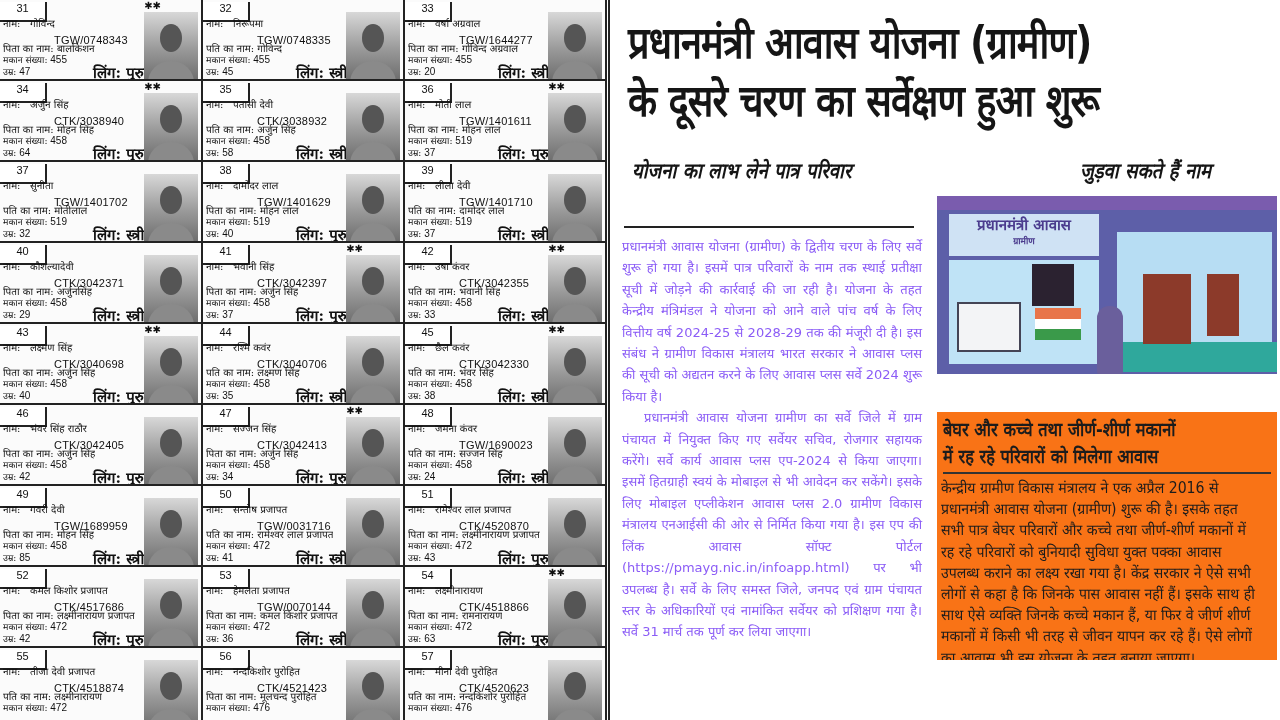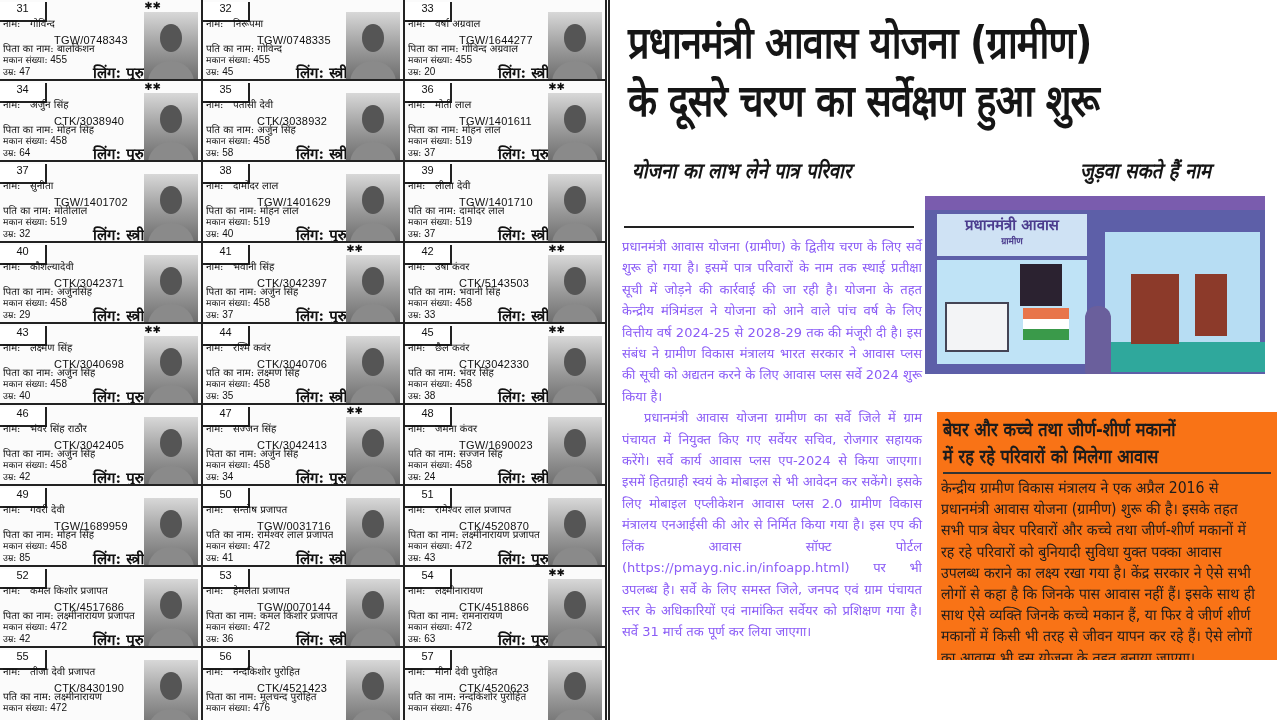--- a/index.html
+++ b/index.html
@@ -53,21 +53,21 @@
   .sub-left { left: 20px; }
   .sub-right { left: 468px; }
   .rule { position: absolute; left: 12px; top: 226px; width: 290px; height: 2px; background: #222; }
   .body-col {
     position: absolute; left: 10px; top: 236px; width: 300px;
     font-family: "DejaVu Sans", sans-serif; font-size: 13px; line-height: 21.4px; text-align: justify; color: #8b5cf6;
   }
   .body-col p { margin: 0; }
   .body-col p.indent { text-indent: 22px; }
   .photo-house {
-    position: absolute; left: 313px; top: 196px; width: 340px; height: 178px; overflow: hidden;
+    position: absolute; left: 325px; top: 196px; width: 340px; height: 178px; overflow: hidden;
     background: #5d5fa8;
     padding-left: 12px;
   }
   .photo-house .roof { position: absolute; left: 0; top: 0; width: 100%; height: 14px; background: #7a5cae; }
   .photo-house .sign {
     position: absolute; left: 12px; top: 18px; width: 150px; height: 42px; background: #cfe2f4;
     font-family: "DejaVu Sans", sans-serif; font-weight: bold; color: #4b3c8e; font-size: 15px; text-align: center; line-height: 22px;
   }
   .photo-house .sign .small { display: block; font-size: 9px; line-height: 10px; }
   .photo-house .wall-l { position: absolute; left: 12px; top: 64px; width: 150px; height: 104px; background: #bfe3f6; }
@@ -271,21 +271,21 @@
     <div class="age"><span>उम्र:</span> <span class="num">37</span></div>
     <div class="gender"><span>लिंग:</span> <span>पुरुष</span></div>
     <div class="photo">
       <div class="shoulders"></div>
       <div class="head"></div>
     </div>
   </div>
     <div class="cell">
     <div class="hdr">
       <span class="serial">42</span>
-      <span class="epic">CTK/5143503</span>
+      <span class="epic">CTK/3042355</span>
       <span class="mark">✱✱</span>
     </div>
     <div class="name"><span>नाम:</span>&nbsp;&nbsp;&nbsp;<span>उषा कंवर</span></div>
     <div class="rel"><span>पति का नाम:</span> <span>भवानी सिंह</span></div>
     <div class="house"><span>मकान संख्या:</span> <span class="num">458</span></div>
     <div class="age"><span>उम्र:</span> <span class="num">33</span></div>
     <div class="gender"><span>लिंग:</span> <span>स्त्री</span></div>
     <div class="photo">
       <div class="shoulders"></div>
       <div class="head"></div>
@@ -479,21 +479,21 @@
     <div class="age"><span>उम्र:</span> <span class="num">63</span></div>
     <div class="gender"><span>लिंग:</span> <span>पुरुष</span></div>
     <div class="photo">
       <div class="shoulders"></div>
       <div class="head"></div>
     </div>
   </div>
     <div class="cell">
     <div class="hdr">
       <span class="serial">55</span>
-      <span class="epic">CTK/8430190</span>
+      <span class="epic">CTK/4518874</span>
       <span class="mark"></span>
     </div>
     <div class="name"><span>नाम:</span>&nbsp;&nbsp;&nbsp;<span>तीजा देवी प्रजापत</span></div>
     <div class="rel"><span>पति का नाम:</span> <span>लक्ष्मीनारायण</span></div>
     <div class="house"><span>मकान संख्या:</span> <span class="num">472</span></div>
 
     <div class="photo">
       <div class="shoulders"></div>
       <div class="head"></div>
     </div>

